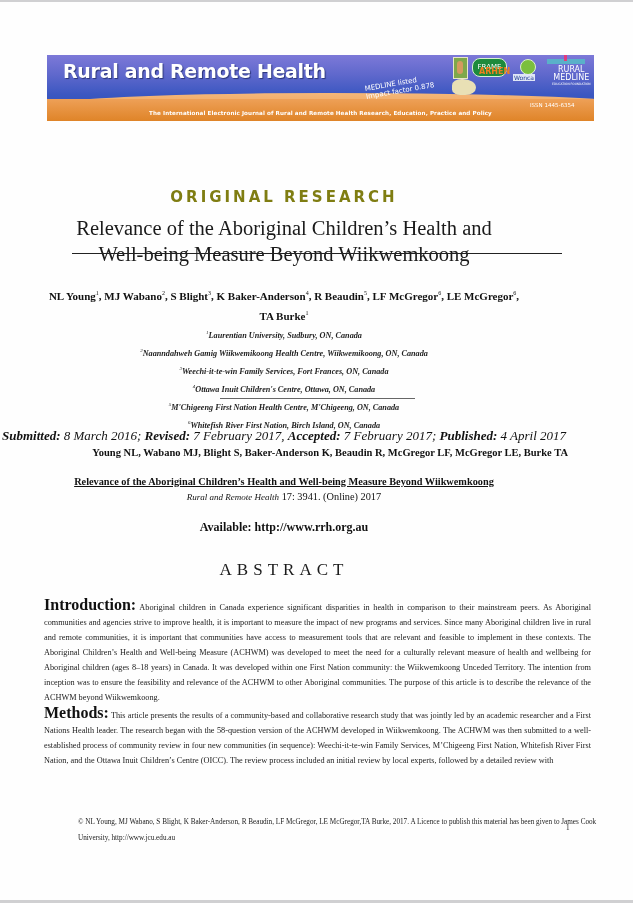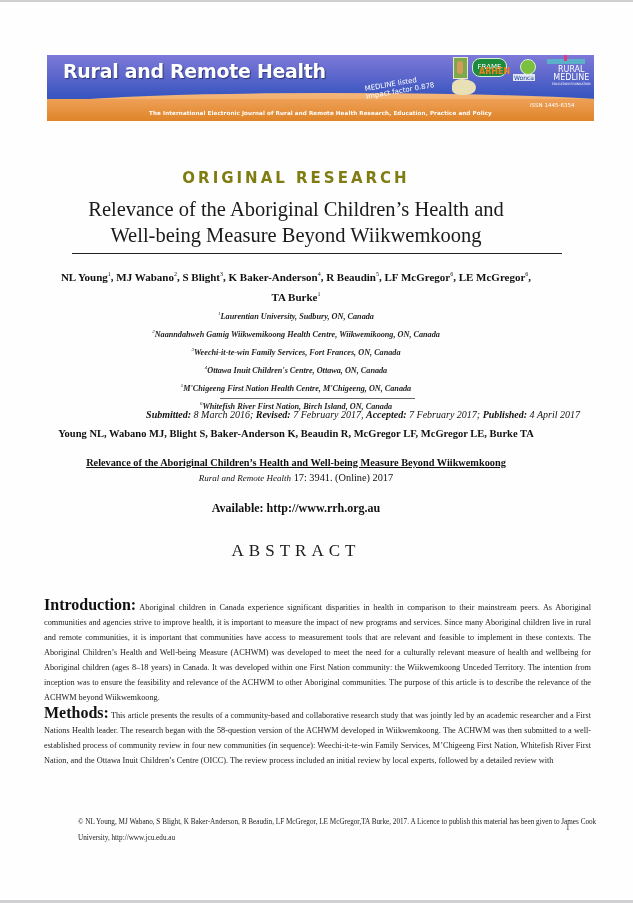--- a/index.html
+++ b/index.html
@@ -48,33 +48,33 @@
   .logo-aus { position: absolute; left: 405px; top: 24px; width: 24px; height: 16px; background: #e9e0b5; border-radius: 40% 55% 45% 35%; }
   .logo-arhen { position: absolute; left: 432px; top: 12px; font-family: "DejaVu Sans", sans-serif; font-weight: bold; font-size: 8px; color: #f07f1e; }
   .logo-wonca-globe { position: absolute; left: 473px; top: 4px; width: 14px; height: 14px; border-radius: 50%; background: #7bbf3e; border: 1px solid #dff2cf; }
   .logo-wonca { position: absolute; left: 466px; top: 19px; font-family: "DejaVu Sans", sans-serif; font-size: 6px; color: #1f3b91; background: #dfe6f6; padding: 0 1px; }
   .logo-rural-top { position: absolute; left: 500px; top: 4px; width: 38px; height: 5px; background: #5ab0c9; }
   .logo-rural-top::after { content: ""; position: absolute; left: 17px; top: -4px; width: 3px; height: 6px; background: #e03c7d; }
   .logo-rural { position: absolute; left: 505px; top: 11px; font-family: "DejaVu Sans", sans-serif; font-size: 8px; line-height: 8px; color: #fff; text-align: center; }
   .logo-rural small { display: block; font-size: 3px; line-height: 4px; }
 
   
-  .c { position: absolute; left: 12px; width: 568px; text-align: center; }
+  .c { position: absolute; left: 0; width: 568px; text-align: center; margin-top: 19px; }
   .kicker { top: 169px; font-family: "DejaVu Sans", sans-serif; font-weight: bold; font-size: 15px; letter-spacing: 3px; color: #7f7d12; }
   .title1 { top: 196px; font-size: 20.5px; line-height: 26px; color: #1a1a1a; }
   .title2 { top: 222px; font-size: 20.5px; line-height: 26px; color: #1a1a1a; }
   .title-rule { position: absolute; left: 72px; top: 253px; width: 490px; height: 1px; background: #222; }
   .authors { top: 266px; font-weight: bold; font-size: 11px; line-height: 17px; }
   .authors sup { font-size: 6px; font-weight: normal; }
   .affil { font-style: italic; font-size: 8.2px; color: #222; }
   .affil sup { font-size: 5px; }
   .affil-rule { position: absolute; left: 220px; top: 398px; width: 195px; height: 1px; background: #666; }
-  .dates { top: 409px; font-size: 10px; font-style: italic; text-align: right; }
+  .dates { top: 409px; font-size: 13px; font-style: italic; }
   .dates b { font-style: italic; }
-  .citeauth { top: 428px; font-size: 10.5px; font-weight: bold; }
+  .citeauth { top: 428px; font-size: 10.5px; font-weight: bold; text-align: right; }
   .citetitle { top: 457px; font-size: 10.3px; font-weight: bold; text-decoration: underline; }
   .citejournal { top: 472px; font-size: 10.3px; font-weight: normal; }
   .citejournal i { font-size: 9px; }
   .avail { top: 501px; font-size: 12px; font-weight: bold; }
   .abstract-h { top: 541px; font-size: 17px; letter-spacing: 5px; color: #1a1a1a; }
 
   .abs {
     position: absolute; left: 44px; width: 547px; top: 597px; font-size: 8.25px; line-height: 15px;
     text-align: justify; color: #222;
   }

